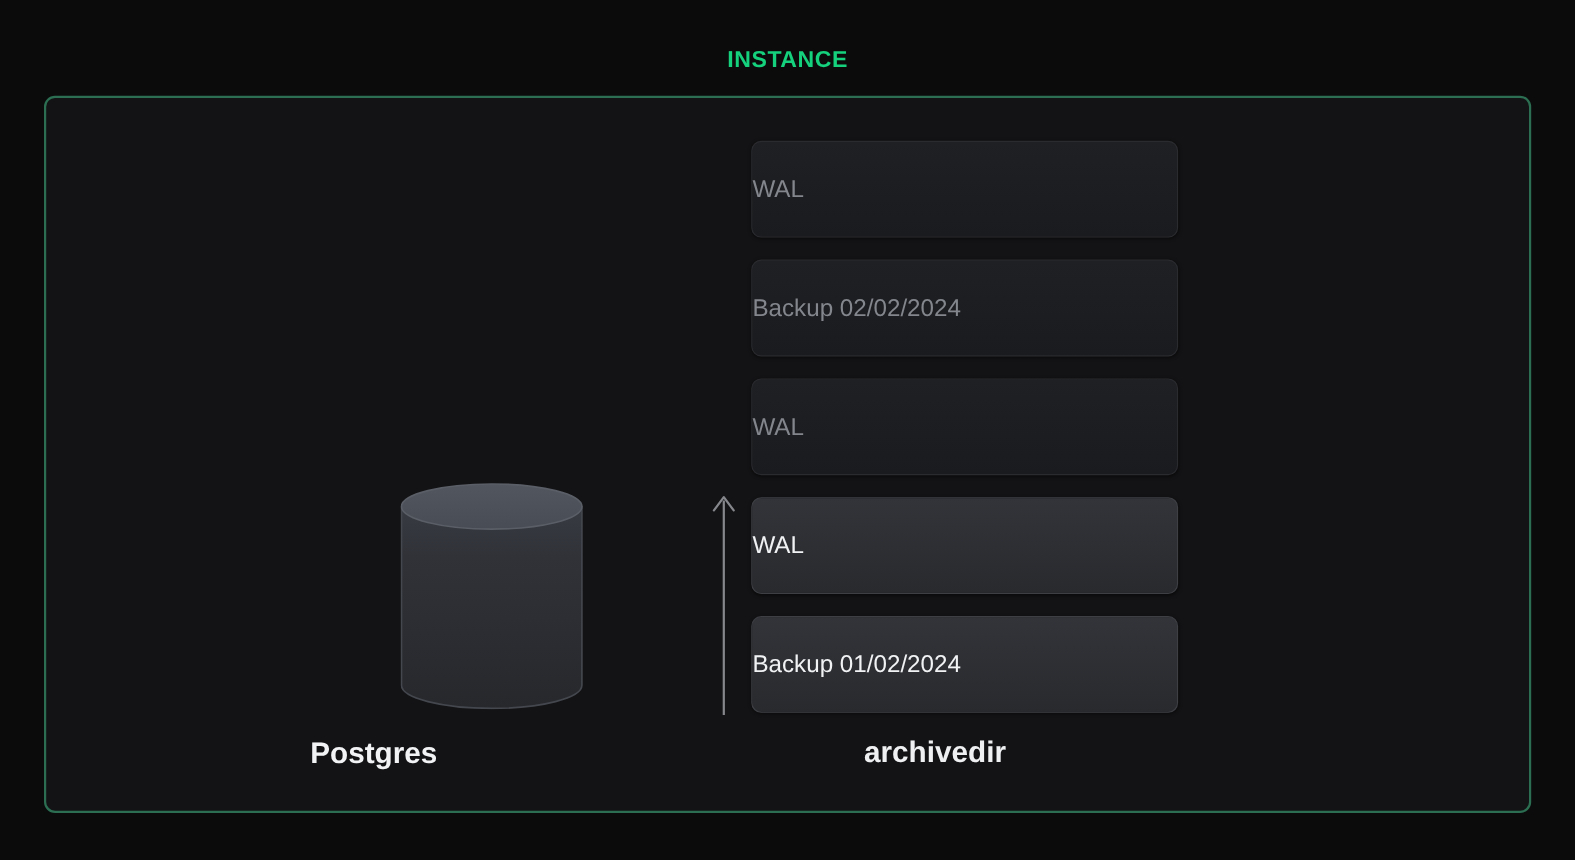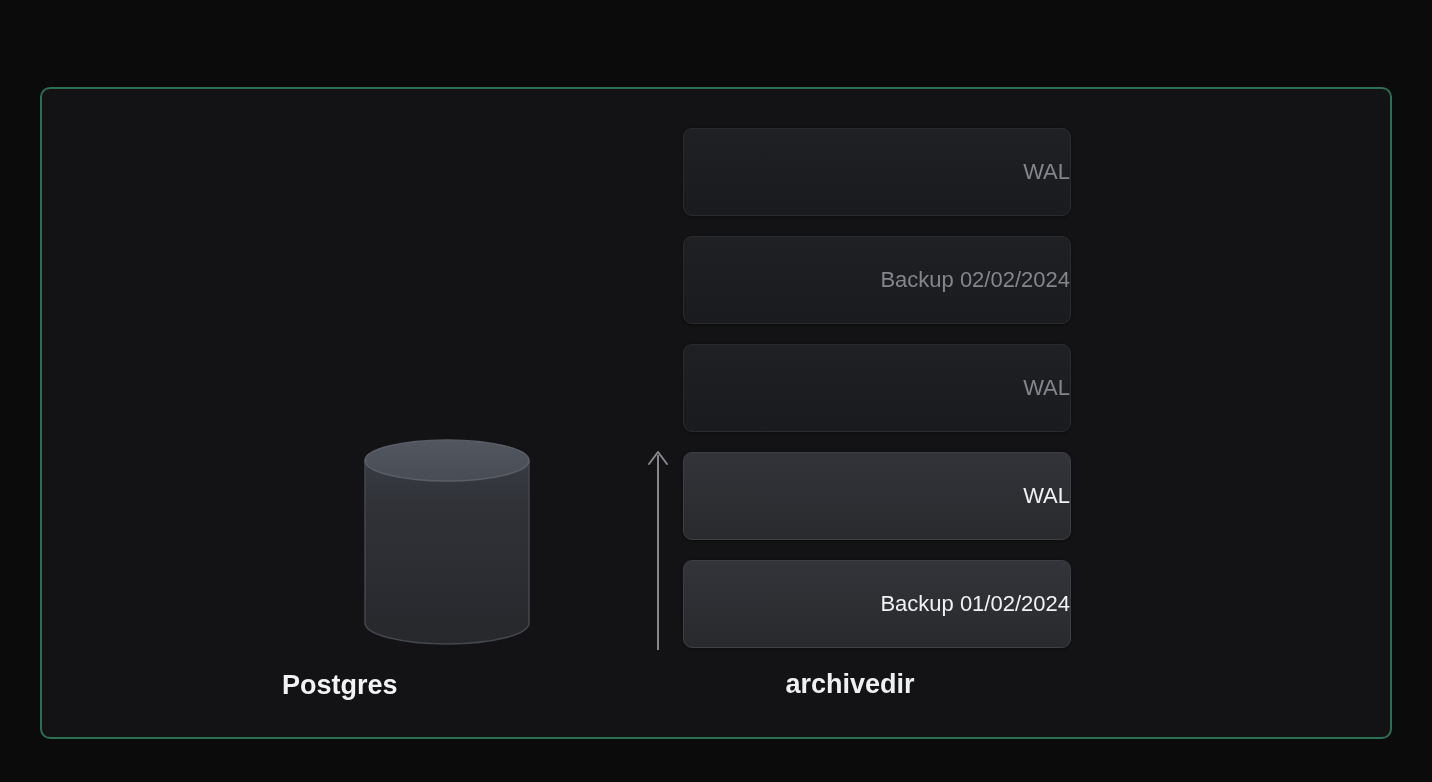--- a/index.html
+++ b/index.html
@@ -32,21 +32,21 @@
     border-radius: 10px;
   }
   
   .archive-box {
     position: absolute;
     left: 641px;              
     width: 388px; height: 88px;
     border-radius: 9px;
     display: flex;
     align-items: center;
-    justify-content: flex-end;
+    justify-content: flex-start;
     font-size: 22px;
     box-shadow: 0 1px 3px rgba(0,0,0,0.45);
   }
   .archive-box.dimmed {
     background: linear-gradient(180deg, #1f2024 0%, #1a1b1e 100%);
     border: 1px solid #2a2b2f;
     color: #83868c;
   }
   .archive-box.active {
     background: linear-gradient(180deg, #323439 0%, #282a2e 100%);
@@ -88,20 +88,21 @@
     left: 603px;             
     top: 358px;              
     width: 26px; height: 206px;
   }
 </style>
 </head>
 <body>
 
 <div class="stage">
 
+  <div class="diagram-title">INSTANCE</div>
 
   <div class="instance-panel">
 
     <div class="archive-box dimmed box-1">
       <span>WAL</span>
     </div>
 
     <div class="archive-box dimmed box-2">
       <span>Backup 02/02/2024</span>
     </div>

